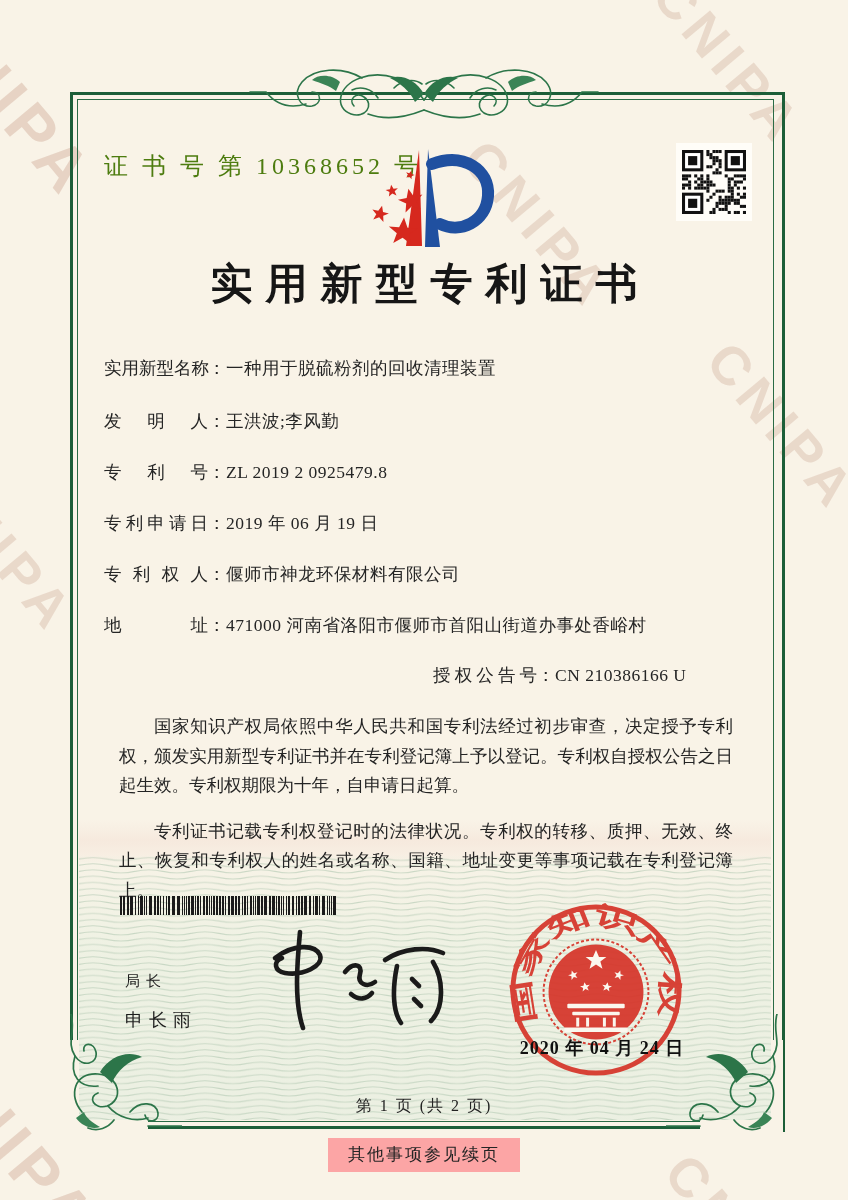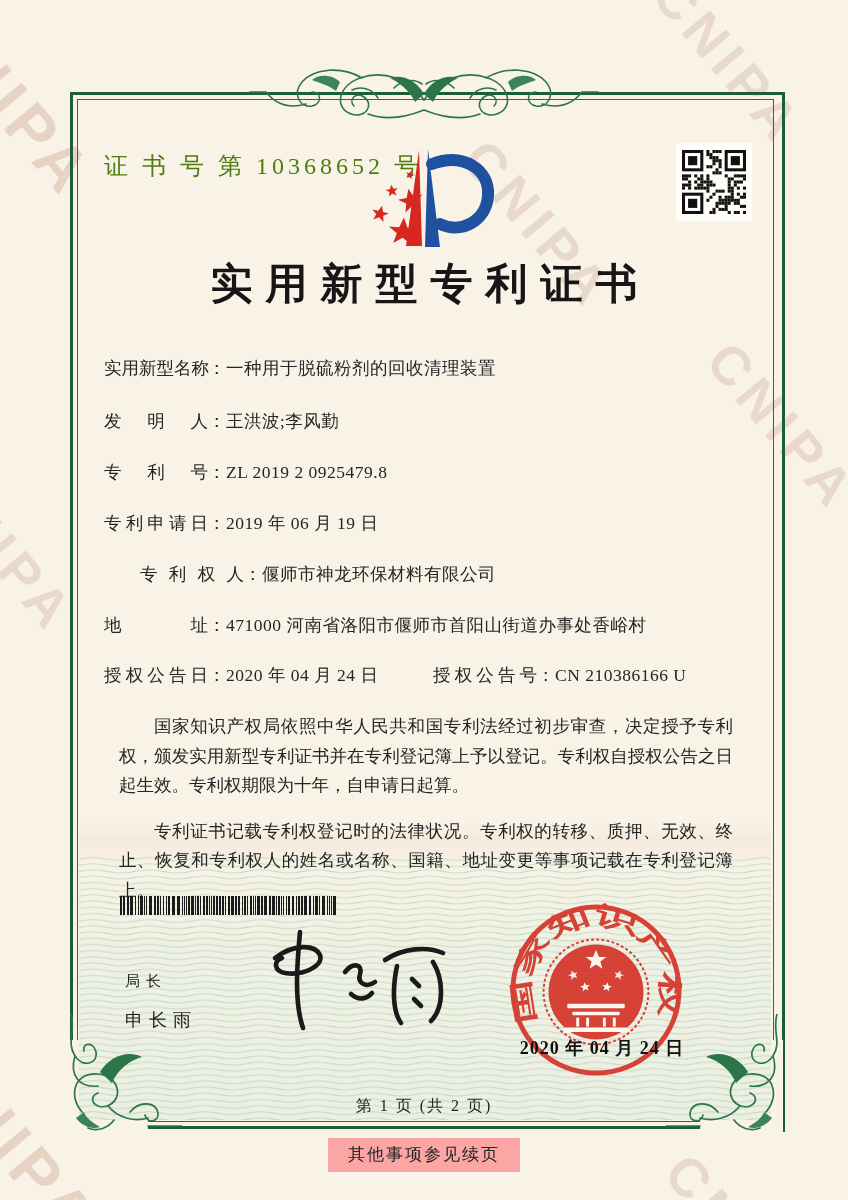--- a/index.html
+++ b/index.html
@@ -292,28 +292,25 @@
   </div>
   <div class="frow" style="top:409px;">
     <span class="flabel">发明人</span><span class="fcolon">：</span><span class="fval">王洪波;李风勤</span>
   </div>
   <div class="frow" style="top:460px;">
     <span class="flabel">专利号</span><span class="fcolon">：</span><span class="fval">ZL 2019 2 0925479.8</span>
   </div>
   <div class="frow" style="top:511px;">
     <span class="flabel">专利申请日</span><span class="fcolon">：</span><span class="fval">2019 年 06 月 19 日</span>
   </div>
-  <div class="frow" style="top:562px;margin-left:36px;">
+  <div class="frow" style="top:562px;">
     <span class="flabel">专利权人</span><span class="fcolon">：</span><span class="fval">偃师市神龙环保材料有限公司</span>
   </div>
   <div class="frow" style="top:613px;">
     <span class="flabel">地址</span><span class="fcolon">：</span><span class="fval">471000 河南省洛阳市偃师市首阳山街道办事处香峪村</span>
-  </div>
-  <div class="frow" style="top:663px;">
-    <span class="flabel">授权公告日</span><span class="fcolon">：</span><span class="fval">2020 年 04 月 24 日</span>
   </div>
   <div class="frow2" style="top:663px;">
     <span class="flabel">授权公告号</span><span class="fcolon">：</span><span class="fval">CN 210386166 U</span>
   </div>
 
   <div class="body-text">
     <p>国家知识产权局依照中华人民共和国专利法经过初步审查，决定授予专利权，颁发实用新型专利证书并在专利登记簿上予以登记。专利权自授权公告之日起生效。专利权期限为十年，自申请日起算。</p>
     <p>专利证书记载专利权登记时的法律状况。专利权的转移、质押、无效、终止、恢复和专利权人的姓名或名称、国籍、地址变更等事项记载在专利登记簿上。</p>
   </div>
 

